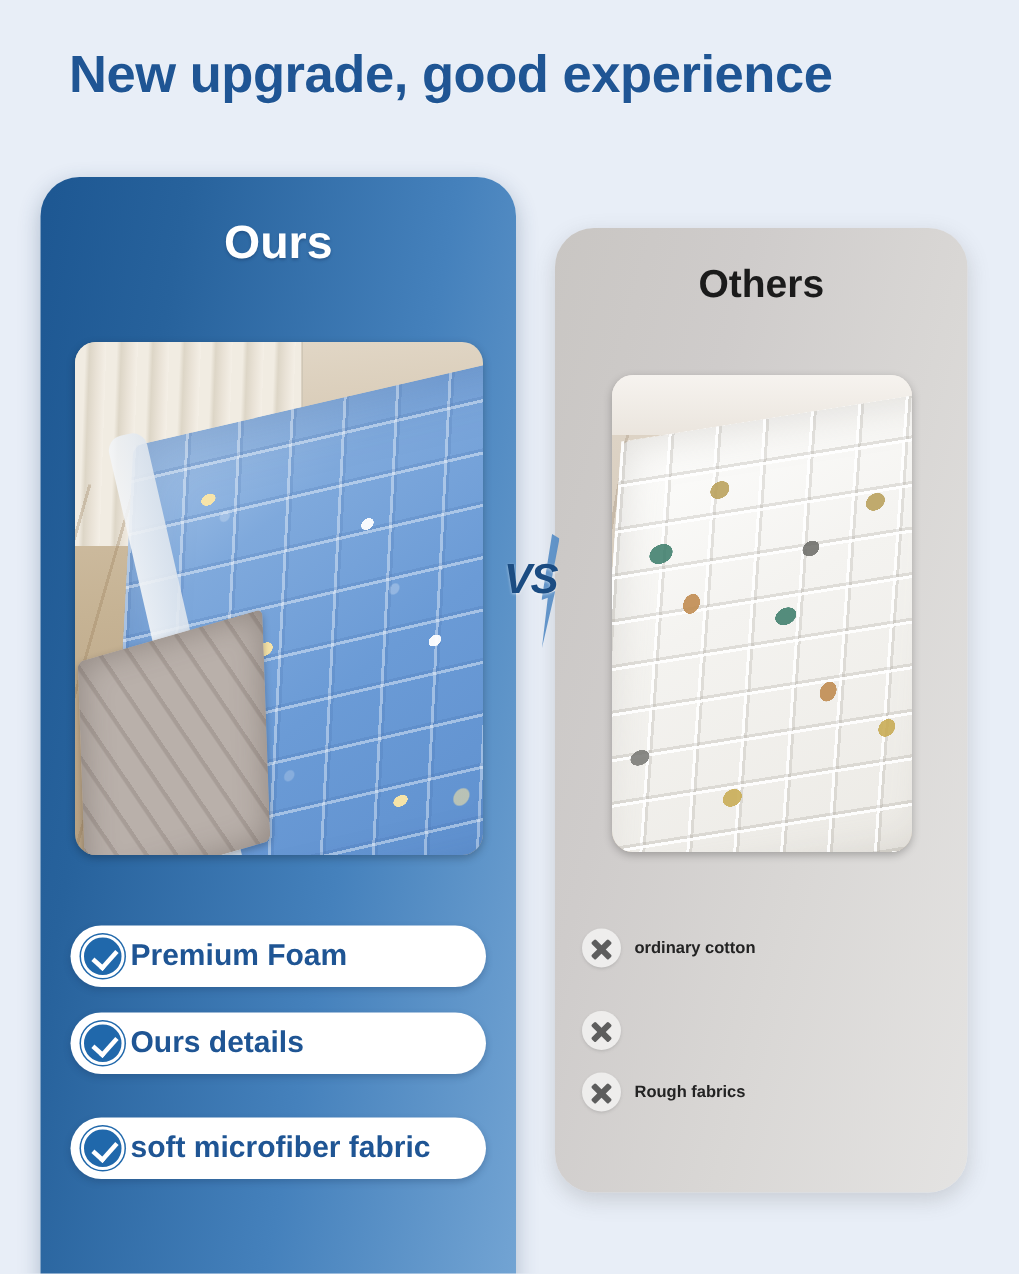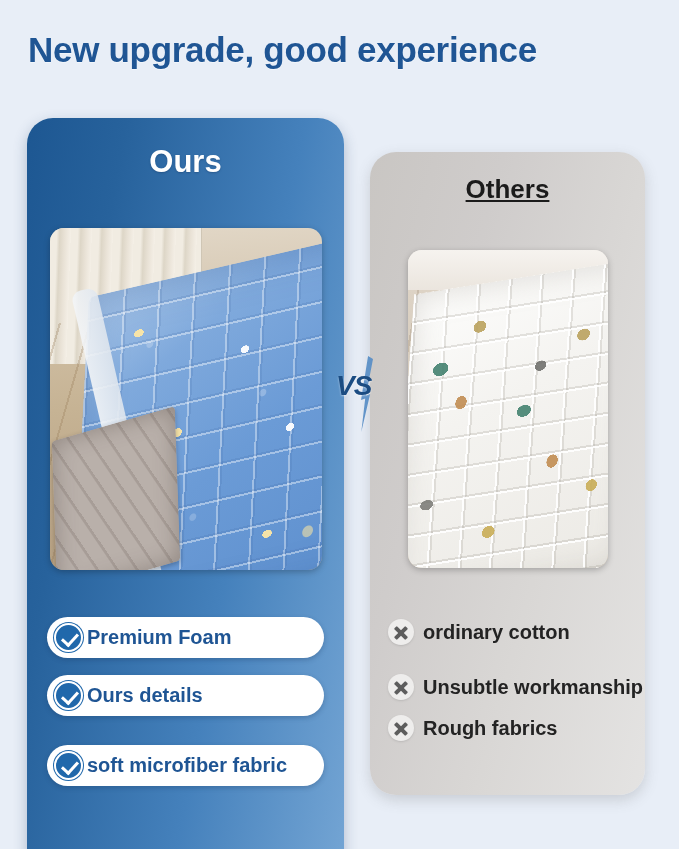--- a/index.html
+++ b/index.html
@@ -10,21 +10,21 @@
   }
   body {
     background: #e8eef7;
     font-family: "Liberation Sans", sans-serif;
     position: relative;
   }
 
   
   #page-title {
     position: absolute;
-    left: 28px;
+    left: 46px;
     top: 30px;
     font-size: 35px;
     font-weight: bold;
     color: #1f5594;
     letter-spacing: -0.3px;
     white-space: nowrap;
     text-shadow: 0 1px 0 rgba(255,255,255,0.45);
   }
 
   
@@ -63,21 +63,20 @@
   #ours-heading {
     top: 26px;
     font-size: 31px;
     color: #ffffff;
     text-shadow: 0 1px 2px rgba(20,50,90,0.35);
   }
   #others-heading {
     top: 22px;
     font-size: 26px;
     color: #1b1b1b;
-    text-decoration: underline;
   }
 
   
   .photo {
     position: absolute;
     border-radius: 14px;
     overflow: hidden;
     box-shadow: 0 2px 6px rgba(0,0,0,0.25);
   }
   #photo-ours {
@@ -351,21 +350,21 @@
     left: 5px;
     top: 11.5px;
     width: 16px;
     height: 4px;
     background: #5d5d5d;
     border-radius: 1px;
   }
   .x-icon::before { transform: rotate(45deg); }
   .x-icon::after  { transform: rotate(-45deg); }
   .con-label {
-    font-size: 20px;
+    font-size: 11px;
     font-weight: bold;
     color: #232323;
     margin-left: 9px;
     white-space: nowrap;
   }
 </style>
 </head>
 <body>
 
 <div id="page-title">New upgrade, good experience</div>
@@ -418,21 +417,20 @@
     </div>
   </div>
 
   <div class="con-row" style="top:467px;">
     <span class="x-icon"></span>
     <span class="con-label">ordinary cotton</span>
   </div>
 
   <div class="con-row" style="top:522px;">
     <span class="x-icon"></span>
-    <span class="con-label">Unsubtle workmanship</span>
   </div>
 
   <div class="con-row" style="top:563px;">
     <span class="x-icon"></span>
     <span class="con-label">Rough fabrics</span>
   </div>
 </div>
 
 <div id="vs-badge">
   <div id="vs-bolt"></div>

